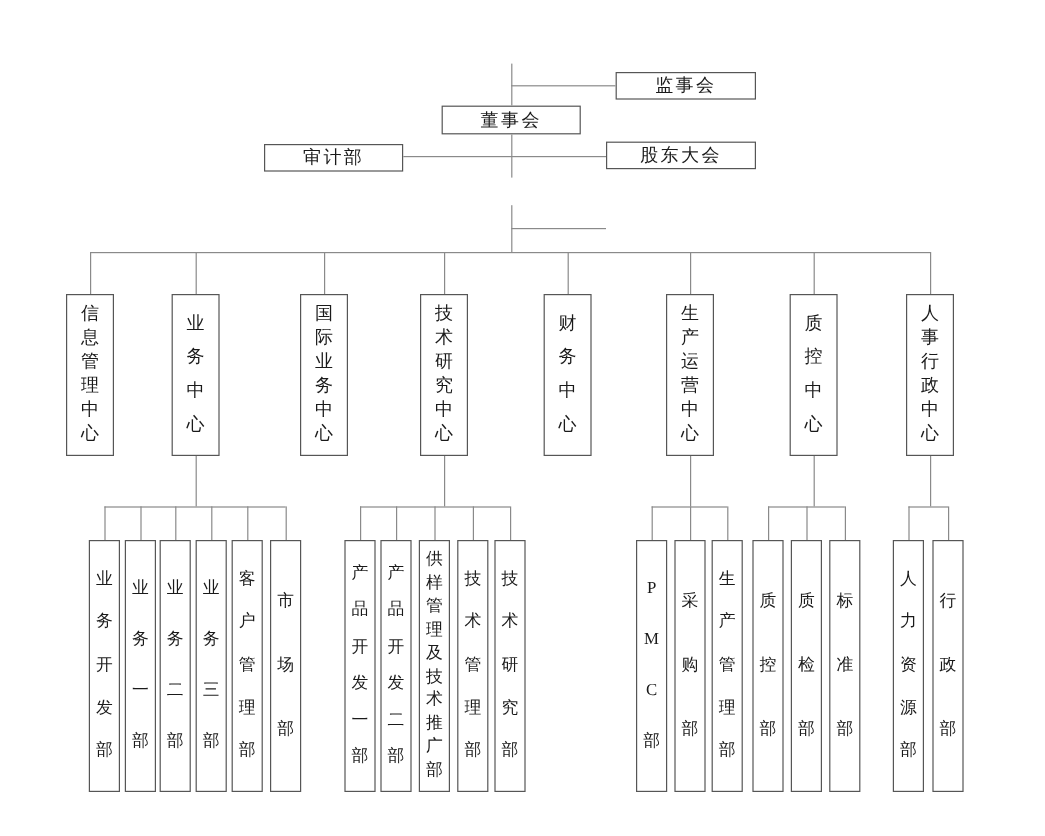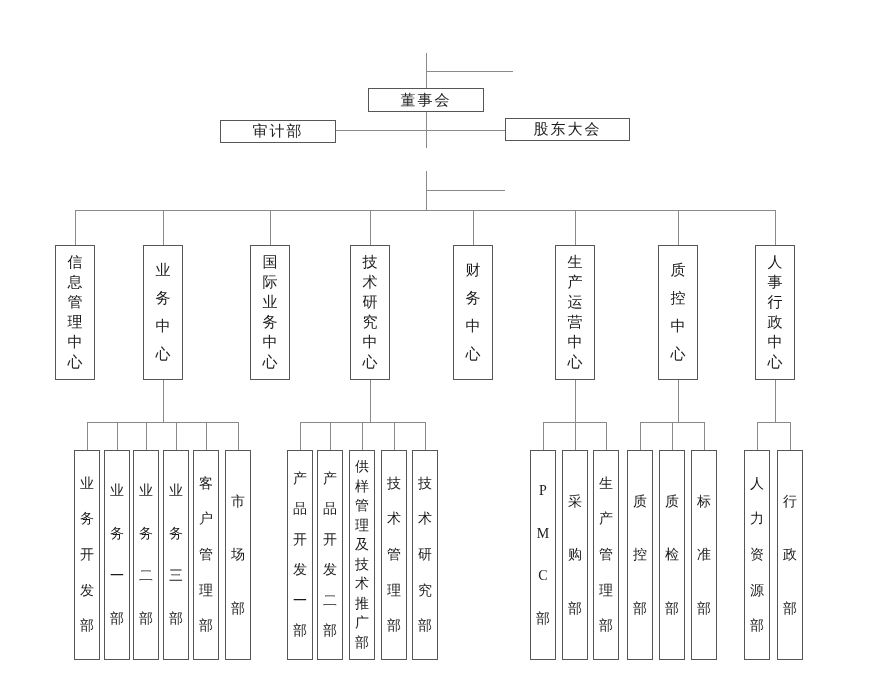--- a/index.html
+++ b/index.html
@@ -95,20 +95,23 @@
   <div class="ln" style="left:640px;top:422px;width:64px;height:1px"></div>
   <div class="ln" style="left:640px;top:422px;width:1px;height:28px"></div>
   <div class="ln" style="left:672px;top:422px;width:1px;height:28px"></div>
   <div class="ln" style="left:704px;top:422px;width:1px;height:28px"></div>
 
   <div class="ln" style="left:775px;top:380px;width:1px;height:42px"></div>
   <div class="ln" style="left:757px;top:422px;width:33px;height:1px"></div>
   <div class="ln" style="left:757px;top:422px;width:1px;height:28px"></div>
   <div class="ln" style="left:790px;top:422px;width:1px;height:28px"></div>
 
+  <div class="box hbox" style="left:513px;top:60px;width:117px;height:23px">
+    <span>监事会</span>
+  </div>
   <div class="box hbox" style="left:368px;top:88px;width:116px;height:24px">
     <span>董事会</span>
   </div>
   <div class="box hbox" style="left:220px;top:120px;width:116px;height:23px">
     <span>审计部</span>
   </div>
   <div class="box hbox" style="left:505px;top:118px;width:125px;height:23px">
     <span>股东大会</span>
   </div>
 

